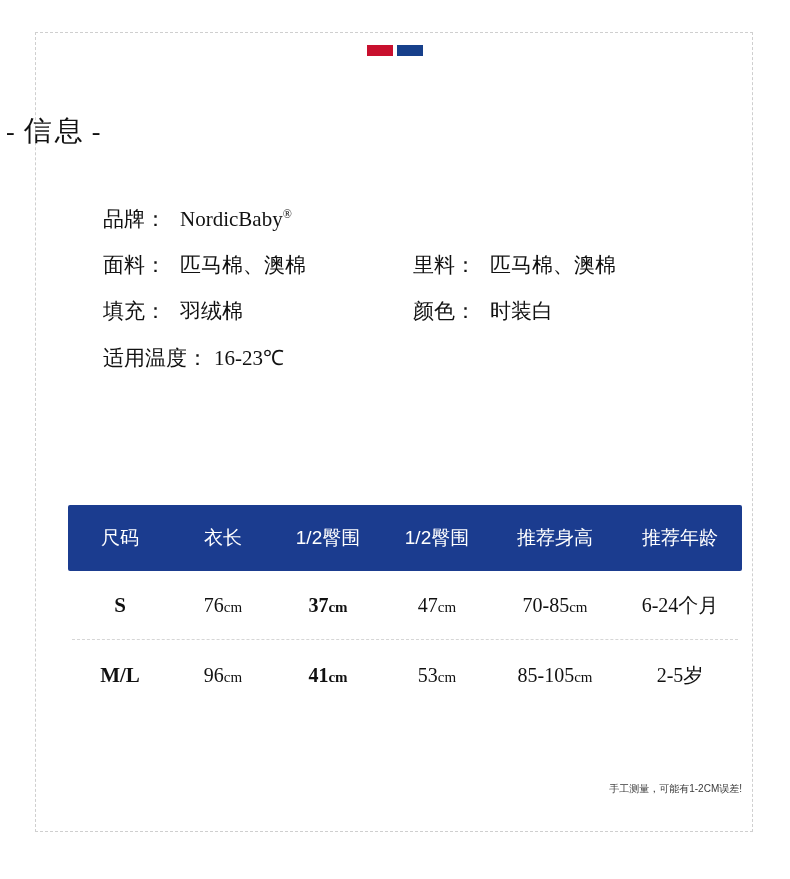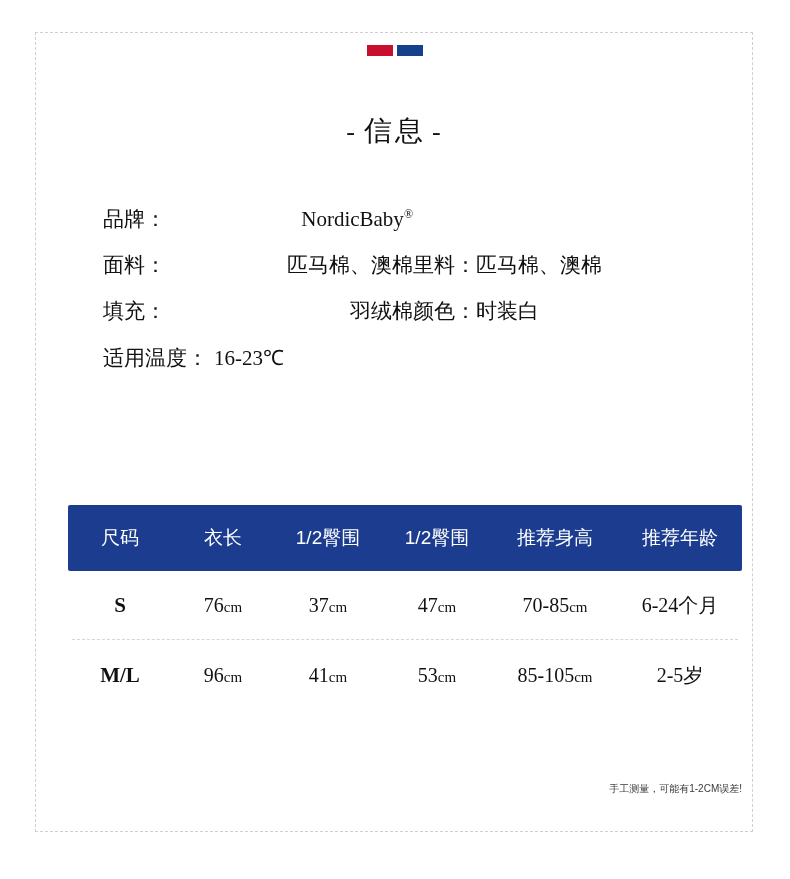--- a/index.html
+++ b/index.html
@@ -40,21 +40,21 @@
   }
   .flag .bar.red { background: #c8102e; }
   .flag .bar.blue { background: #17408b; }
 
   
   .title {
     position: absolute;
     top: 112px;
     left: 0;
     width: 790px;
-    text-align: center;
+    text-align: left;
     font-size: 28px;
     letter-spacing: 3px;
     color: #111;
   }
   .title .dash { font-size: 26px; padding: 0 6px; }
 
   
   .info {
     position: absolute;
     left: 103px;
@@ -62,31 +62,31 @@
     width: 620px;
   }
   .info-row {
     display: flex;
     align-items: baseline;
     margin-bottom: 18px;
   }
   .cell {
     display: flex;
     align-items: baseline;
-    justify-content: space-between;
   }
   .cell.left { width: 310px; }
   .lab {
     font-size: 21px;
     color: #111;
     white-space: nowrap;
   }
   .val {
     font-size: 21px;
     color: #111;
+    margin-left: 14px;
     white-space: nowrap;
   }
   .val .reg {
     font-size: 12px;
     vertical-align: super;
   }
   .info-row.single .lab { white-space: nowrap; }
   .info-row.single .val { margin-left: 6px; }
 
   
@@ -126,21 +126,21 @@
   }
   .td .unit { font-size: 15px; margin-top: 8px; }
   .divider {
     height: 1px;
     border-top: 1px dashed #d6d6d6;
     margin: 0 4px;
   }
   
   .c0 { width: 104px; }
   .c1 { width: 102px; }
-  .c2 { width: 108px; }
+  .c2 { width: 108px; font-weight: bold; }
   .c3 { width: 110px; }
   .c4 { width: 126px; }
   .c5 { width: 124px; }
 
   .note {
     position: absolute;
     right: 48px;
     top: 782px;
     font-size: 10px;
     color: #3a3a3a;

